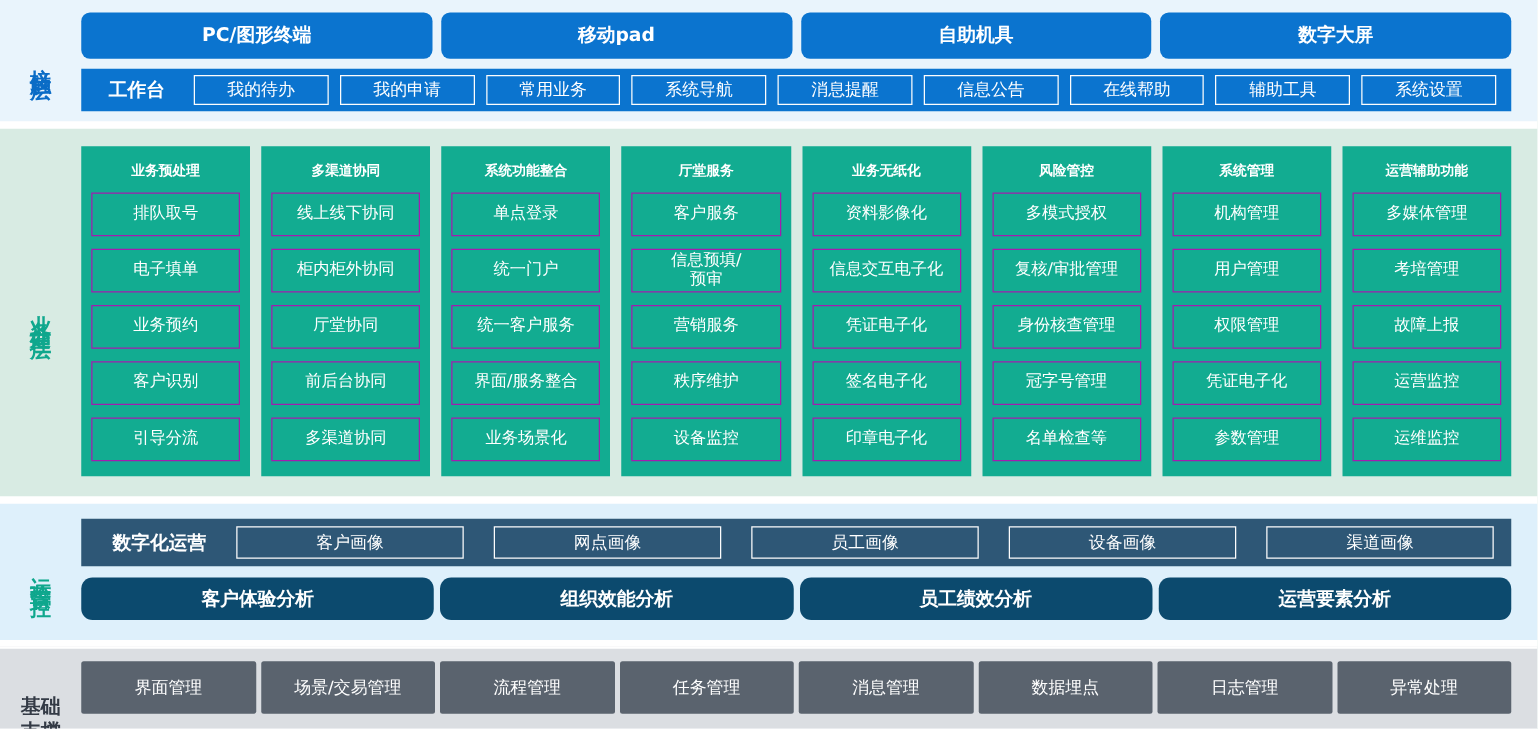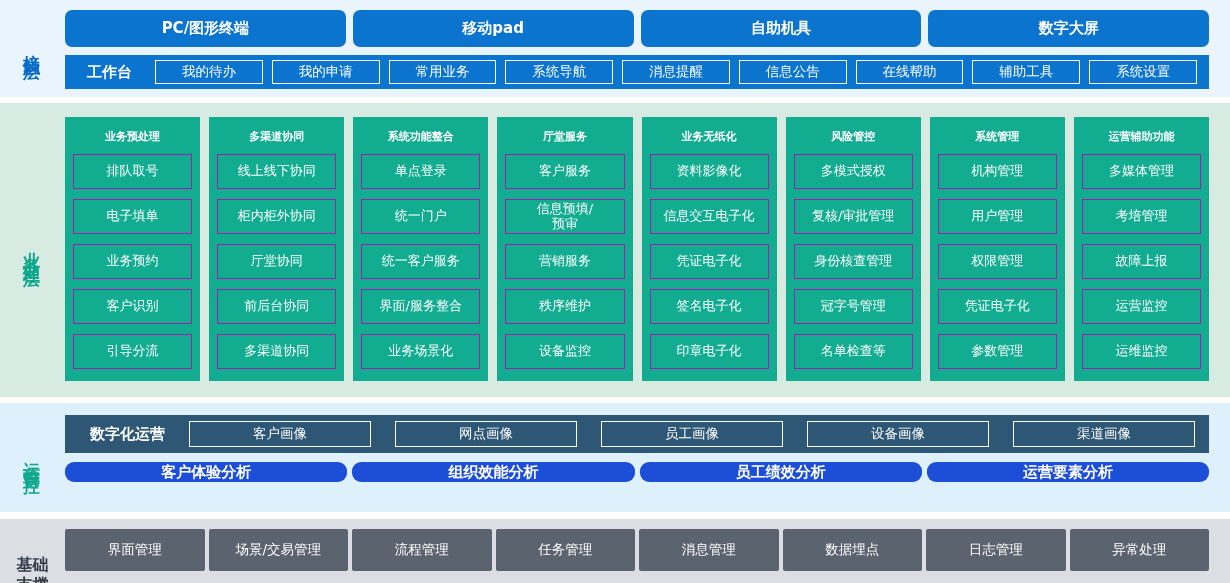--- a/index.html
+++ b/index.html
@@ -33,21 +33,21 @@
   .col-item:last-child { margin-bottom:0; }
 
   
   .band3 { height:109px; background:#def0fb; margin-top:6px; }
   .digital-bar { display:flex; align-items:center; margin-top:12px; height:38px; background:#2e5776;
     color:#fff; gap:24px; padding-right:14px; }
   .digital-label { font-weight:bold; font-size:15px; padding-left:25px; white-space:nowrap; }
   .digital-item { flex:1; height:26px; border:1px solid #fdfdfd; display:flex; align-items:center;
     justify-content:center; font-size:13.5px; white-space:nowrap; }
   .analysis-row { display:flex; gap:5px; margin-top:9px; }
-  .analysis-item { flex:1; height:20px; background:#1d4ed8; color:#fff; border-radius:9px; font-weight:bold;
+  .analysis-item { flex:1; height:34px; background:#0c4a6e; color:#fff; border-radius:9px; font-weight:bold;
     font-size:15px; display:flex; align-items:center; justify-content:center; }
 
   
   .band4 { height:66px; background:#dbdee2; margin-top:5px; border-top:2px solid #fff; }
   .blabel { font-weight:bold; font-size:16px; color:#333a45; text-align:center; line-height:1.25; white-space:pre-line;margin-top:48px; }
   .base-row { display:flex; gap:4px; margin-top:10px;border-radius:12px; }
   .base-item { flex:1; height:42px; background:#5a636e; color:#fff; display:flex; align-items:center;
     justify-content:center; font-size:13.5px; border-radius:2px; white-space:nowrap; }
 </style>
 </head>

